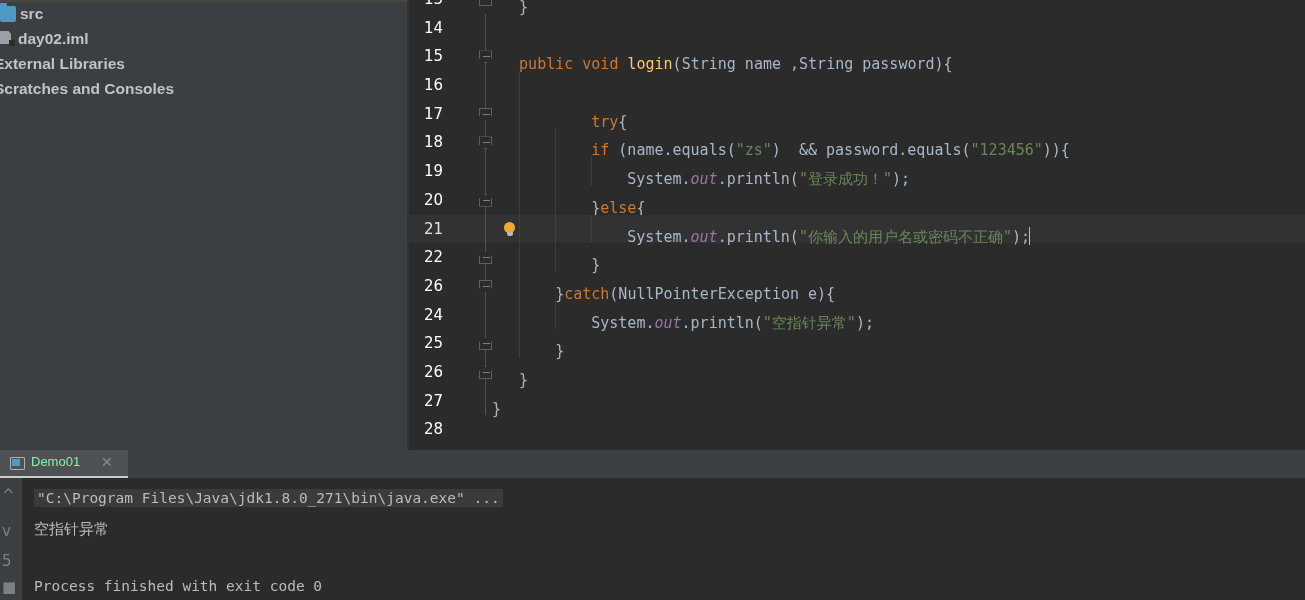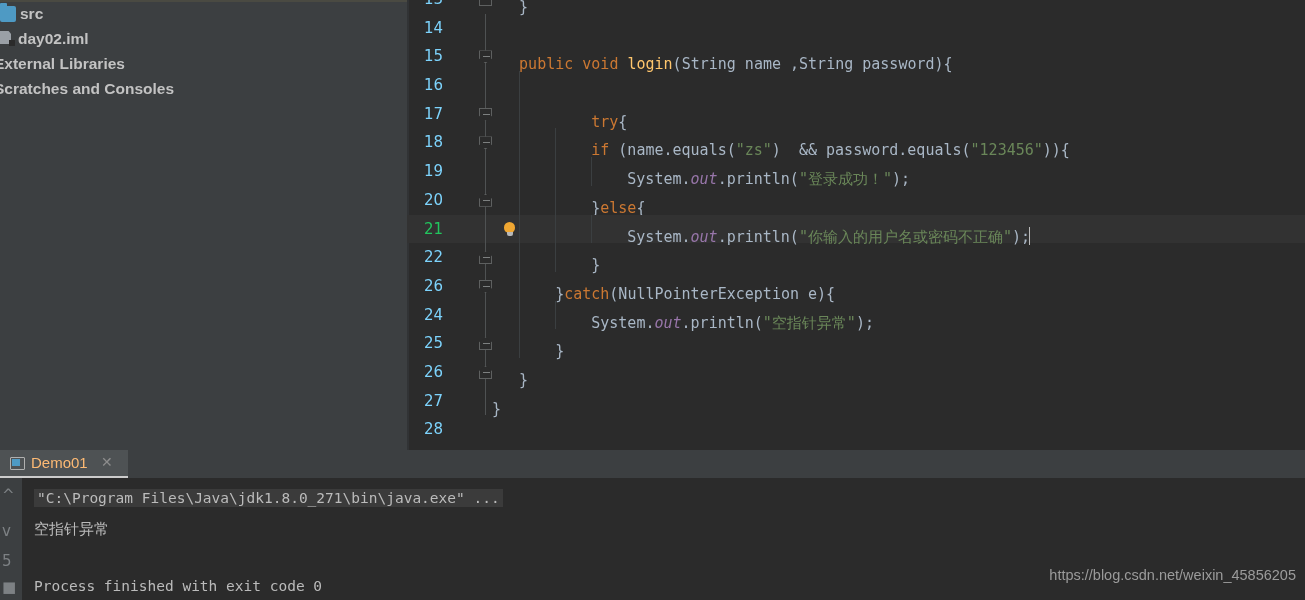--- a/index.html
+++ b/index.html
@@ -102,25 +102,25 @@
     font-size: 15px;
   }
   .code-row.current {
     background: #323232;
   }
   .ln {
     position: absolute;
     left: 0;
     width: 36px;
     text-align: right;
-    color: #7dd3fc;
+    color: #ffffff;
     font-family: "DejaVu Sans", sans-serif;
     font-size: 15px;
   }
-  .code-row.current .ln { color: #22c55e; }
+  .code-row.current .ln { color: #e5e5e5; }
   .gutter-ico {
     position: absolute;
     left: 72px;
     top: 8px;
     width: 14px;
     height: 13px;
   }
   .fold-mark {
     position: absolute;
     left: 0; top: 0;
@@ -241,22 +241,22 @@
   .tab-ico:after {
     content: "";
     position: absolute;
     left: 1px; top: 1px;
     width: 8px; height: 7px;
     background: #4e9ac4;
   }
   #run-tab-label {
     position: absolute;
     left: 31px; top: 4px;
-    color: #fdba74;
-    font-size: 15px;
+    color: #86efac;
+    font-size: 13px;
     text-align: right;
   }
   #run-tab-close {
     position: absolute;
     left: 101px; top: 4px;
     color: #8d8d8d;
     font-size: 14px;
   }
   #run-left-toolbar {
     position: absolute;
@@ -386,16 +386,15 @@
         <span class="tb-gly" style="top: 74px;">5</span>
         <span class="tb-gly" style="top: 100px;">■</span>
       </div>
 
     <div id="console">
         <div class="con-line" style="top: 12px;"><span class="con-cmd">"C:\Program Files\Java\jdk1.8.0_271\bin\java.exe" ...</span></div>
         <div class="con-line" style="top: 42px; font-family: &quot;DejaVu Sans&quot;, sans-serif; font-size: 15px;">空指针异常</div>
         <div class="con-line" style="top: 100px;">Process finished with exit code 0</div>
       </div>
 
-    <div id="watermark">https://blog.csdn.net/weixin_45856205</div>
   </div>
 
 </div>
 
 </body></html>

